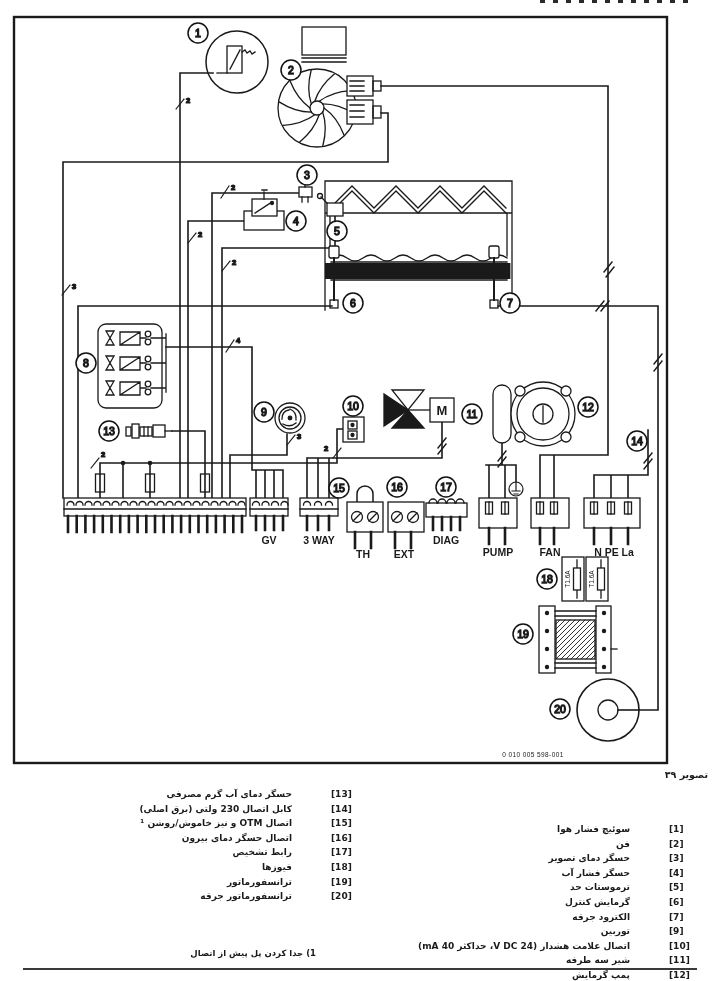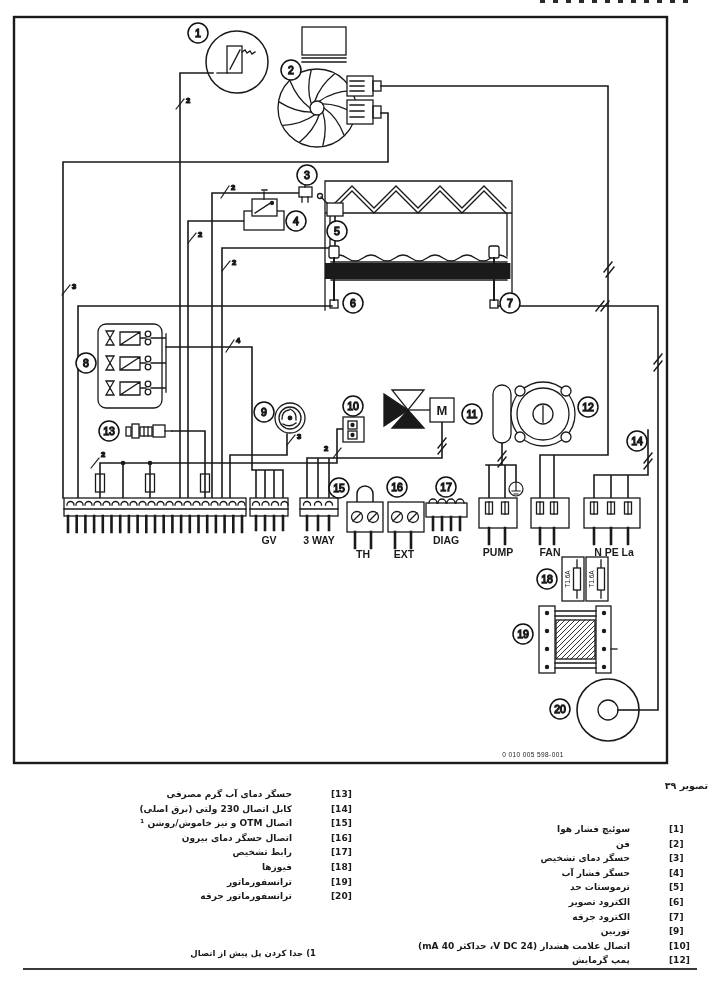--- a/index.html
+++ b/index.html
@@ -9,21 +9,21 @@
   .co circle{fill:#fff;stroke:#111;stroke-width:1.5;}
   .co text{font:10.5px "Liberation Sans",sans-serif;text-anchor:middle;}
   .conn-label{font:bold 10.5px "Liberation Sans",sans-serif;text-anchor:middle;}
   .wire-num{font:bold 7.5px "Liberation Sans",sans-serif;}
   .fuse-label{font:6.5px "Liberation Sans",sans-serif;text-anchor:middle;}
   .m-label{font:bold 13px "Liberation Sans",sans-serif;text-anchor:middle;}
   .clipped-header{position:absolute;top:0;left:540px;width:150px;height:3px;
      background:repeating-linear-gradient(90deg,#2a2a2a 0 5px,transparent 5px 13px);}
   .fig-code{position:absolute;left:488px;top:751px;width:90px;text-align:center;
      font:6.5px "Liberation Sans",sans-serif;letter-spacing:.4px;}
-  .fig-caption{position:absolute;right:12px;top:769px;font:bold 9.5px "DejaVu Sans",sans-serif;direction:rtl;margin-top:11px;}
+  .fig-caption{position:absolute;right:12px;top:769px;font:bold 9.5px "DejaVu Sans",sans-serif;direction:rtl;}
   .legend{position:absolute;display:flex;flex-direction:column;}
   .legend-right{top:800px;right:24px;width:420px;margin-top:24px;}
   .legend-left{top:789px;right:362px;width:352px;}
   .lrow{display:flex;justify-content:flex-end;align-items:flex-start;height:14.6px;gap:13px;}
   .ltext{direction:rtl;unicode-bidi:plaintext;font:bold 9px "DejaVu Sans",sans-serif;white-space:nowrap;}
   .lnum{width:27px;font:bold 9px "DejaVu Sans",sans-serif;text-align:left;direction:ltr;padding-left:26px;}
   .footnote{position:absolute;right:404px;top:948px;font:bold 8.5px "DejaVu Sans",sans-serif;direction:rtl;}
   .bottom-rule{position:absolute;left:23px;top:968px;width:674px;height:2px;background:#3a3a3a;}
 </style>
 </head>
@@ -447,48 +447,52 @@
 <div class="legend legend-right">
   <div class="lrow">
       <span class="ltext">سوئیچ فشار هوا</span>
       <span class="lnum">[1]</span>
     </div>
   <div class="lrow">
       <span class="ltext">فن</span>
       <span class="lnum">[2]</span>
     </div>
   <div class="lrow">
-      <span class="ltext">حسگر دمای تشخیص</span>
+      <span class="ltext">حسگر دمای تصویر</span>
       <span class="lnum">[3]</span>
     </div>
   <div class="lrow">
       <span class="ltext">حسگر فشار آب</span>
       <span class="lnum">[4]</span>
     </div>
   <div class="lrow">
       <span class="ltext">ترموستات حد</span>
       <span class="lnum">[5]</span>
     </div>
   <div class="lrow">
-      <span class="ltext">الکترود تصویر</span>
+      <span class="ltext">گرمایش کنترل</span>
       <span class="lnum">[6]</span>
     </div>
   <div class="lrow">
       <span class="ltext">الکترود جرقه</span>
       <span class="lnum">[7]</span>
     </div>
   <div class="lrow">
       <span class="ltext">توربین</span>
       <span class="lnum">[9]</span>
     </div>
   <div class="lrow">
       <span class="ltext">اتصال علامت هشدار (24 V DC، حداکثر 40 mA)</span>
       <span class="lnum">[10]</span>
     </div>
   <div class="lrow">
+      <span class="ltext">شیر سه طرفه</span>
+      <span class="lnum">[11]</span>
+    </div>
+  <div class="lrow">
       <span class="ltext">پمپ گرمایش</span>
       <span class="lnum">[12]</span>
     </div>
 </div>
 
 <div class="legend legend-left">
   <div class="lrow">
       <span class="ltext">حسگر دمای آب گرم مصرفی</span>
       <span class="lnum">[13]</span>
     </div>

